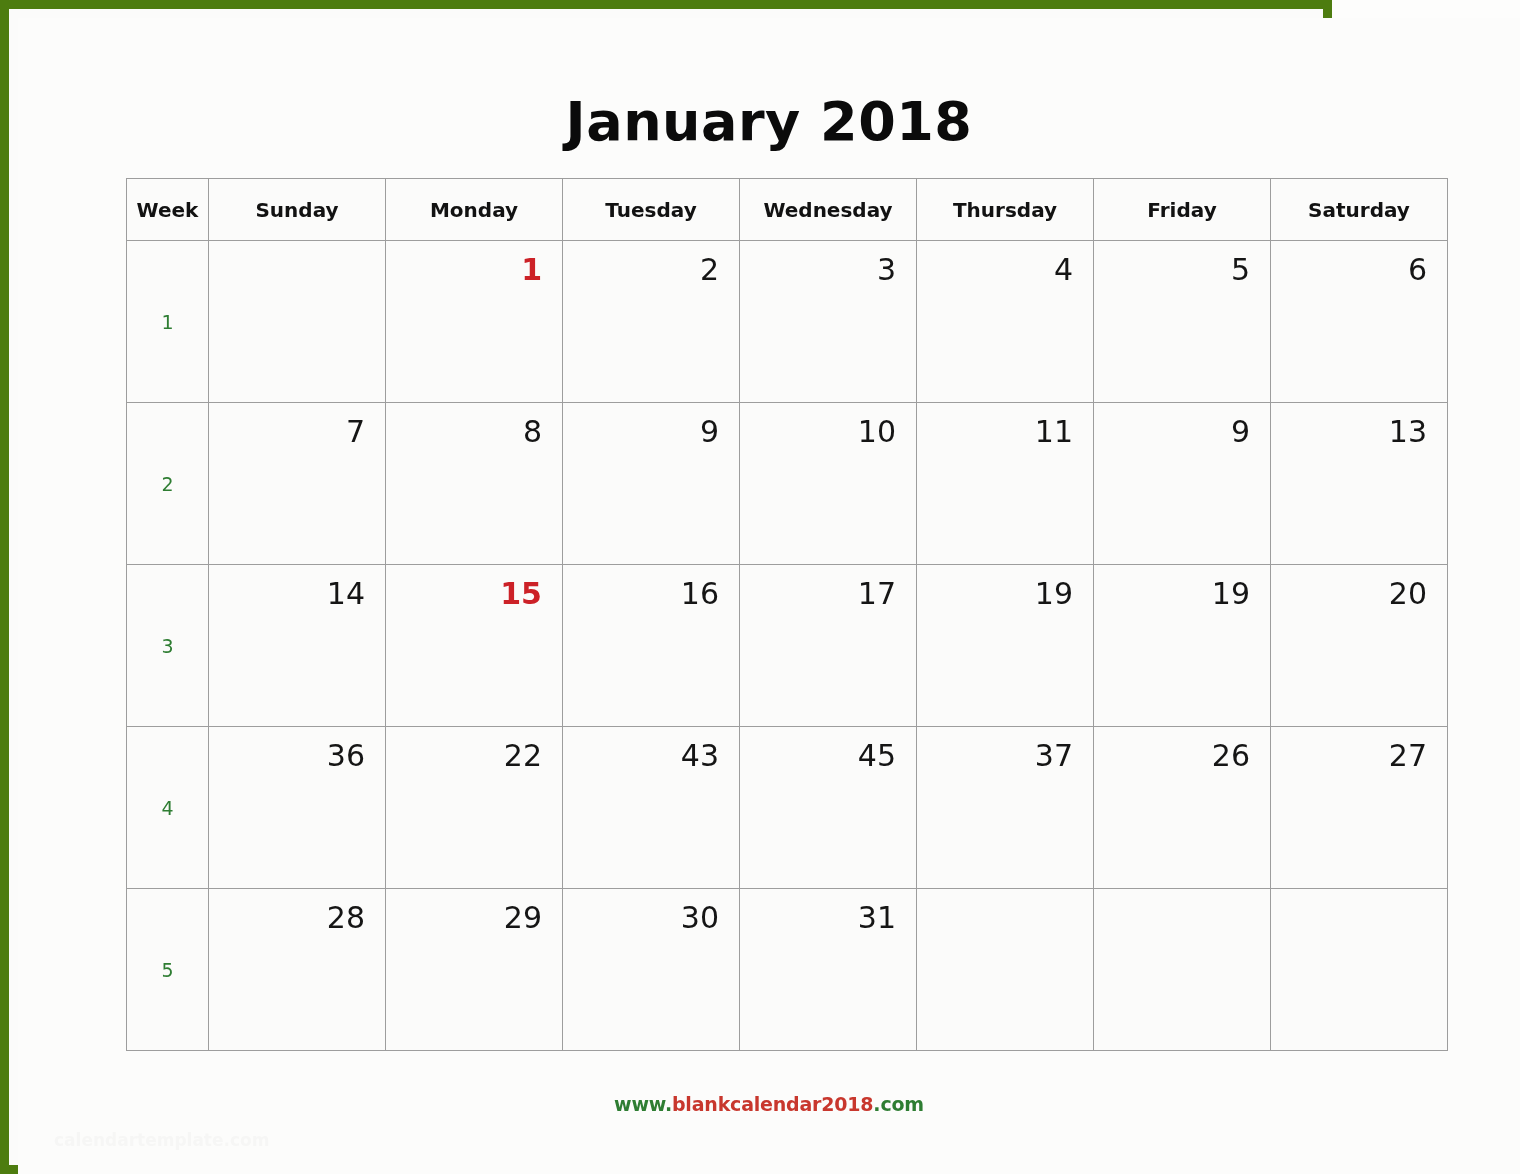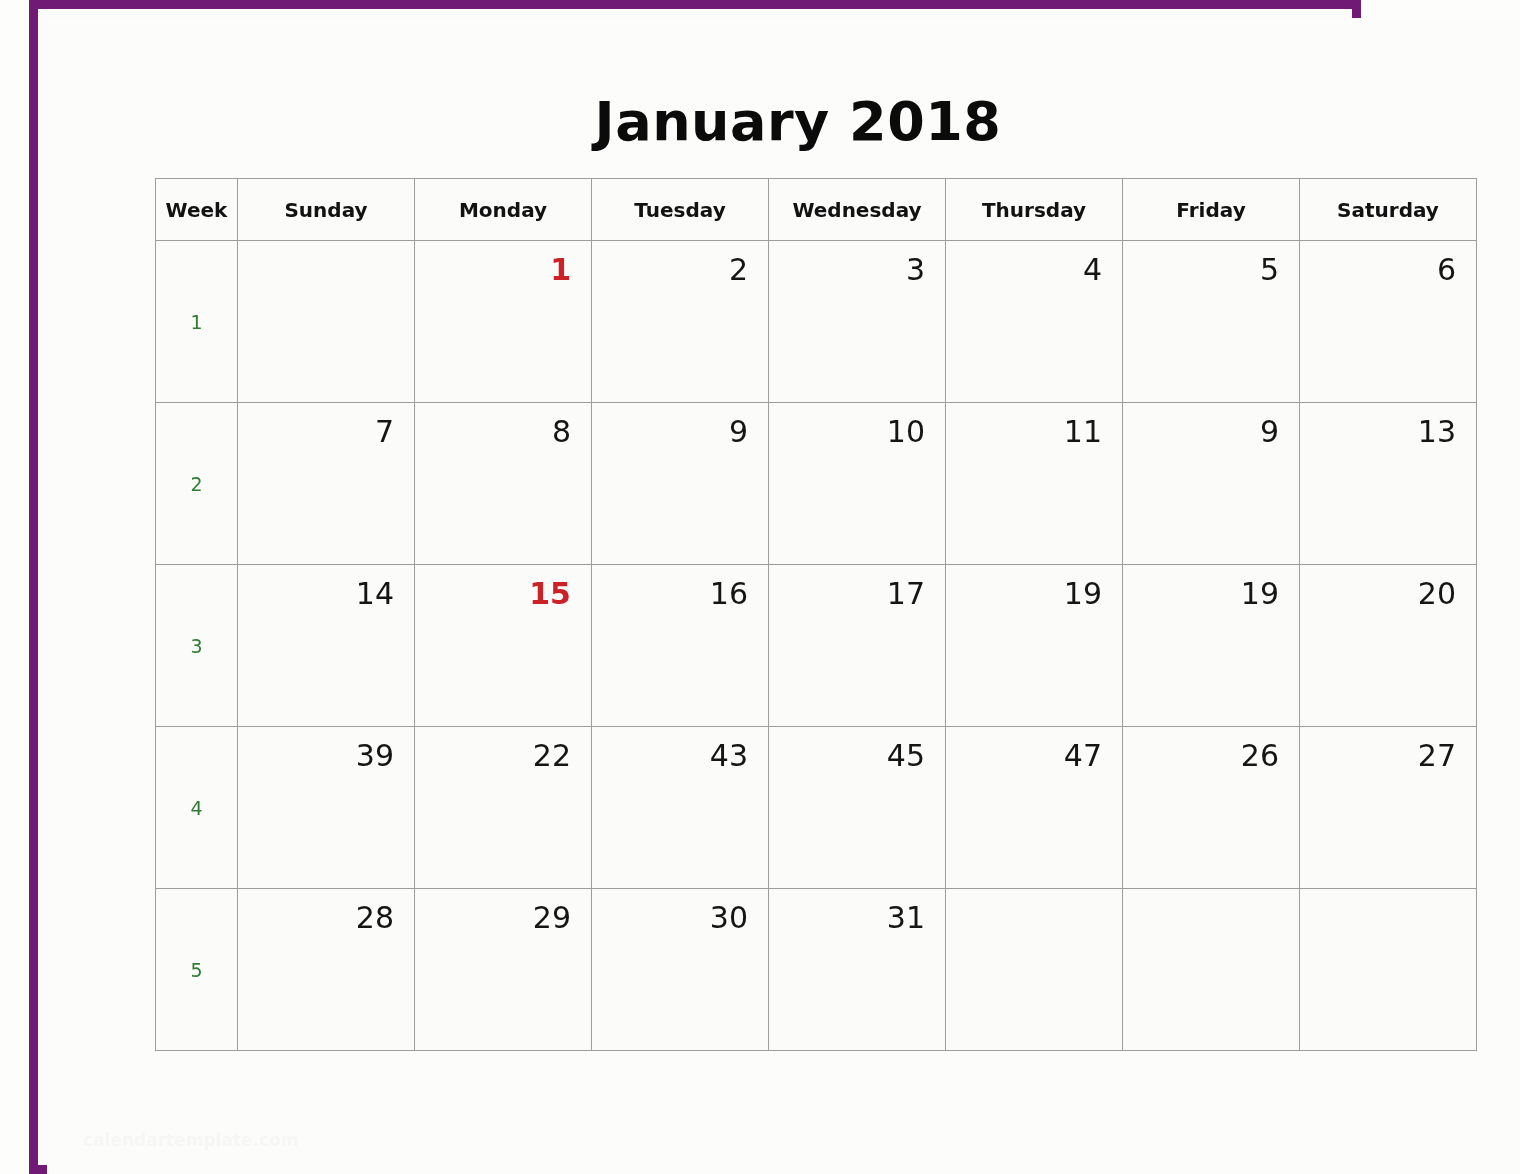--- a/index.html
+++ b/index.html
@@ -13,23 +13,22 @@
     font-family: "Liberation Sans", sans-serif;
     overflow: hidden;
     position: relative;
   }
   #page {
     position: absolute;
     left: 0; top: 0;
     width: 1332px;
     height: 1174px;
     box-sizing: border-box;
-    border: 9px solid #701a75;
+    border: 9px solid #4d7c0f;
     background: #fbfbfa;
-    margin-left: 29px;
   }
   #sheet {
     position: absolute;
     left: 9px;
     top: 9px;
     width: 1502px;
     height: 1156px;
     background: #fcfcfb;
   }
 
@@ -230,33 +229,33 @@
             <td class="day-cell">
               <span class="daynum">19</span>
             </td>
             <td class="day-cell">
               <span class="daynum">20</span>
             </td>
           </tr>
           <tr>
             <td class="week-cell">4</td>
             <td class="day-cell">
-              <span class="daynum">39</span>
+              <span class="daynum">36</span>
             </td>
             <td class="day-cell">
               <span class="daynum">22</span>
             </td>
             <td class="day-cell">
               <span class="daynum">43</span>
             </td>
             <td class="day-cell">
               <span class="daynum">45</span>
             </td>
             <td class="day-cell">
-              <span class="daynum">47</span>
+              <span class="daynum">37</span>
             </td>
             <td class="day-cell">
               <span class="daynum">26</span>
             </td>
             <td class="day-cell">
               <span class="daynum">27</span>
             </td>
           </tr>
           <tr>
             <td class="week-cell">5</td>
@@ -278,17 +277,18 @@
             <td class="day-cell">
               <span class="daynum empty"></span>
             </td>
             <td class="day-cell">
               <span class="daynum empty"></span>
             </td>
           </tr>
         </tbody>
     </table>
 
+    <div id="footer"><span class="g">www.</span><span class="r">blankcalendar2018</span><span class="g">.com</span></div>
 
     <div id="watermark">calendartemplate.com</div>
 
   </div>
 </div>
 
 </body></html>

